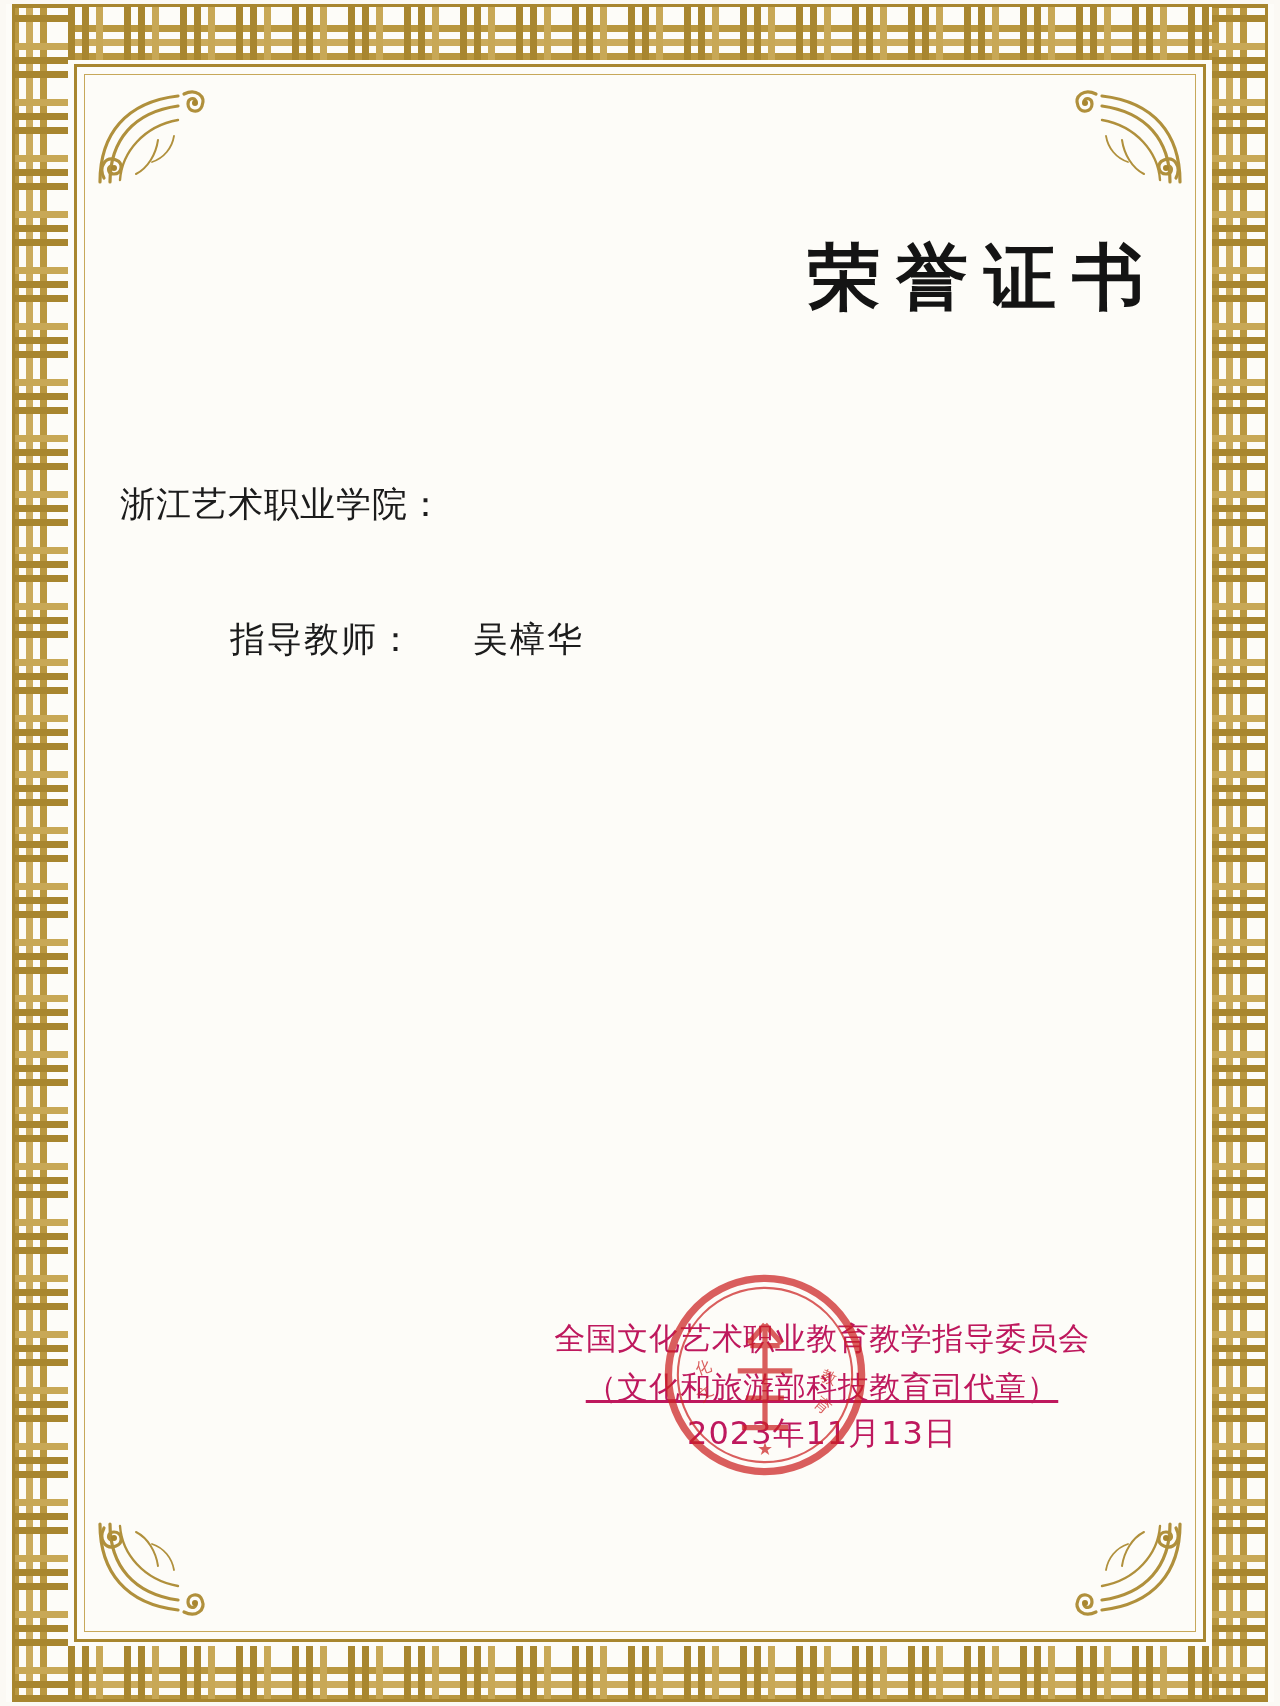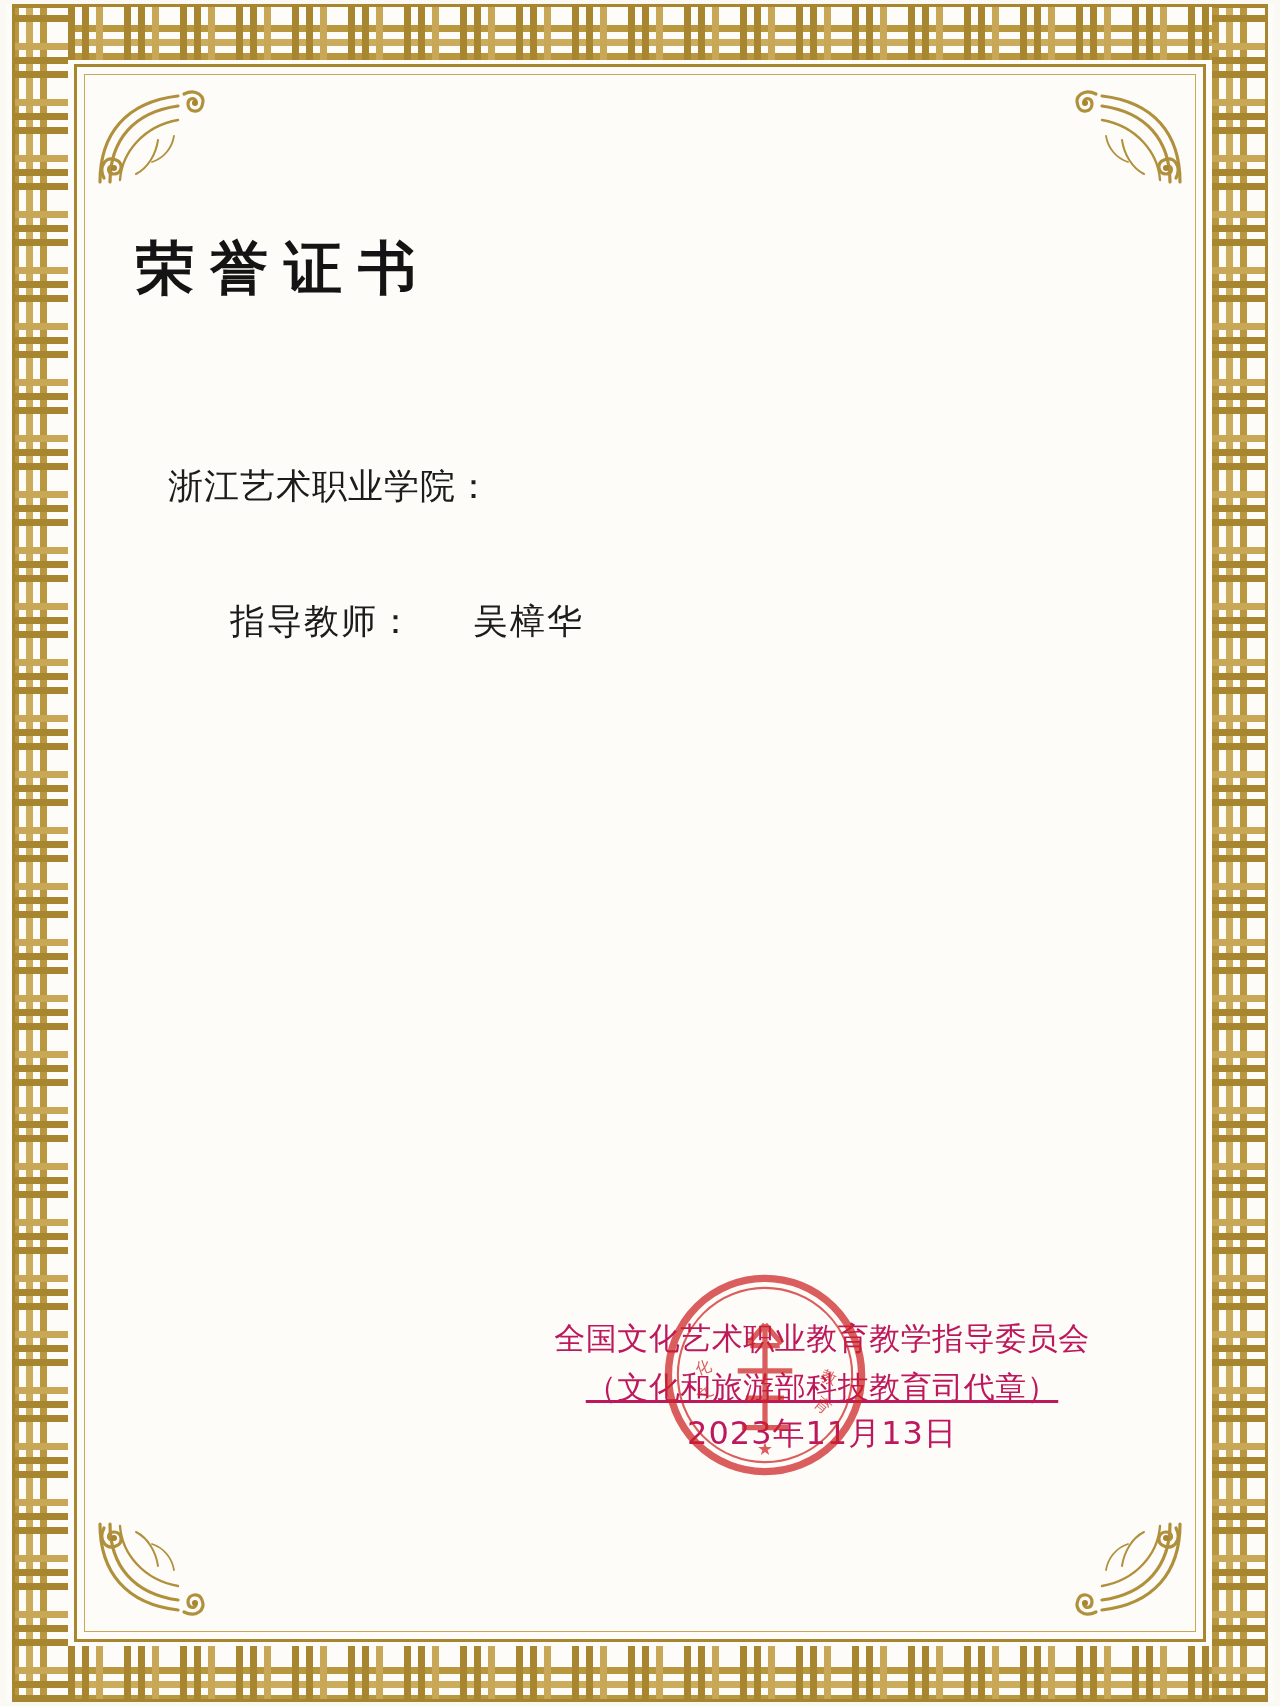--- a/index.html
+++ b/index.html
@@ -96,39 +96,38 @@
   
   .content {
     position: absolute;
     left: 120px;
     right: 120px;
     top: 150px;
     bottom: 140px;
   }
 
   .title {
-    text-align: left;
+    text-align: right;
     margin-top: 80px;
     font-family: "DejaVu Serif", "Liberation Serif", serif;
-    font-size: 58px;
+    font-size: 72px;
     font-weight: 700;
     letter-spacing: 16px;
     color: #141414;
     text-indent: 16px;
   }
 
   .body-block {
     margin-top: 150px;
     color: #1c1c1c;
     font-size: 35px;
     line-height: 1.62;
     letter-spacing: 1px;
   }
   .addressee {
-    margin-left: 48px;
     font-size: 35px;
   }
   .paragraph {
     margin-top: 14px;
     margin-left: 48px;
     margin-right: 22px;
     text-indent: 72px;
     text-align: justify;
   }
   .mentor {

